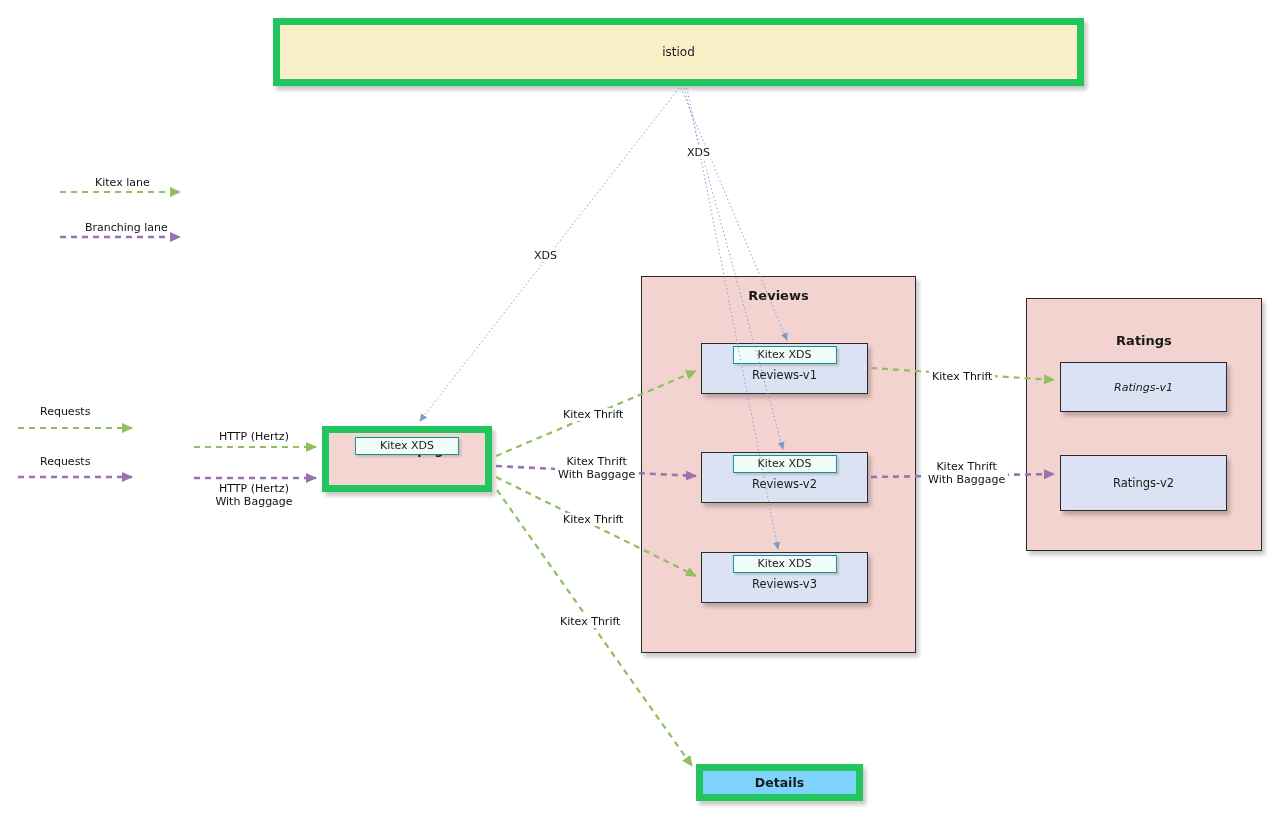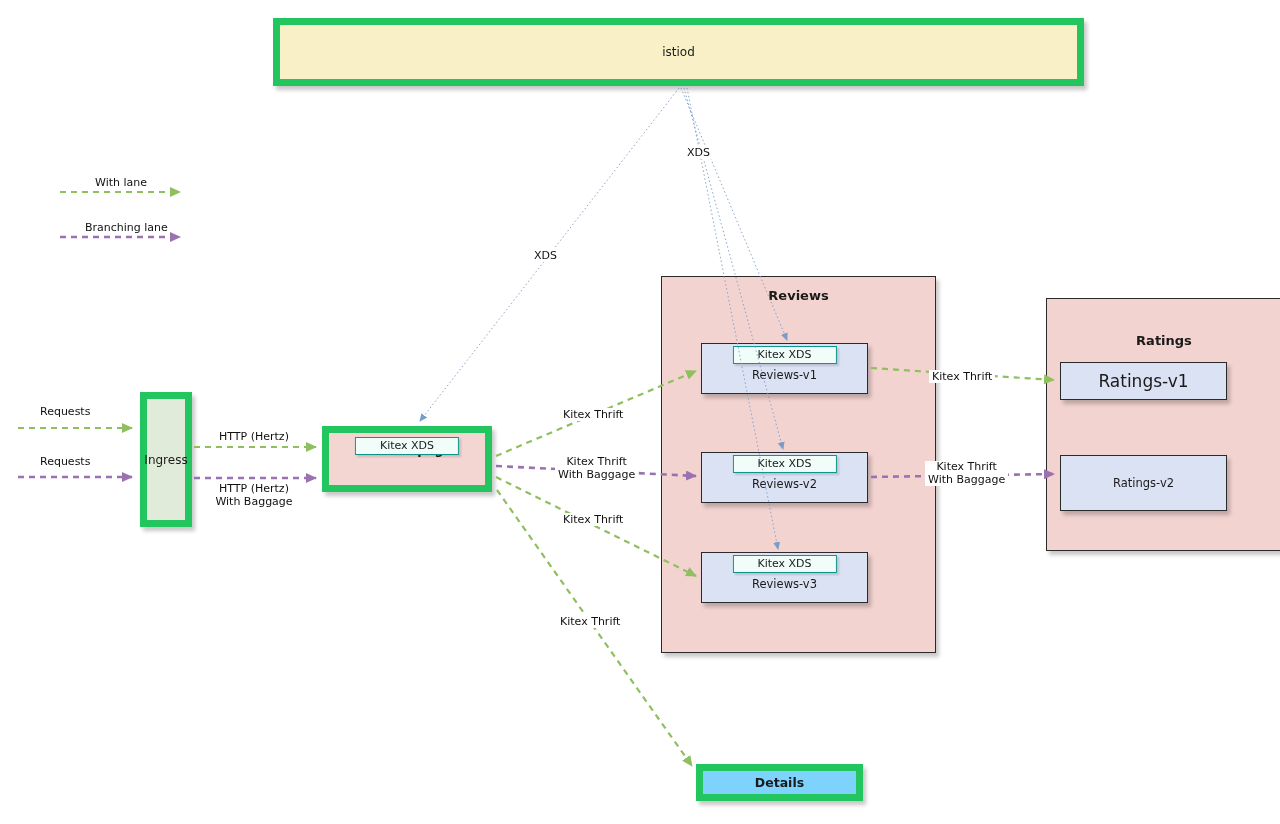--- a/index.html
+++ b/index.html
@@ -10,34 +10,34 @@
   .node { position:absolute; border:7px solid #22c55e; z-index:1; }
   .shadow { box-shadow:3px 4px 4px rgba(0,0,0,0.22); }
   .flexc { display:flex; align-items:center; justify-content:center; }
 
   .istiod { left:273px; top:18px; width:811px; height:68px; background:#faf0c8; font-size:12px; }
   .ingress { left:140px; top:392px; width:52px; height:135px; background:#e0ecd9; font-size:12px; }
 
   .productpage { left:322px; top:426px; width:170px; height:66px; background:#f3d5d2; }
   .pp-label { position:absolute; bottom:28px; left:0; right:0; text-align:center; font-weight:bold; font-size:12.5px; }
 
-  .group { position:absolute; border:1px solid #2a2a2a; background:#f2d3d0; z-index:1;margin-left:20px; }
+  .group { position:absolute; border:1px solid #2a2a2a; background:#f2d3d0; z-index:1; }
   .reviews-group { left:641px; top:276px; width:275px; height:377px; }
   .ratings-group { left:1026px; top:298px; width:236px; height:253px; }
   .group-title { position:absolute; left:0; right:0; text-align:center; font-weight:bold; font-size:13px; }
   .reviews-title { top:11px; }
   .ratings-title { top:34px; }
 
   .version { position:absolute; border:1px solid #2a2a2a; background:#dbe2f4; z-index:2; }
   .reviews-v1 { left:701px; top:343px; width:167px; height:51px; }
   .reviews-v2 { left:701px; top:452px; width:167px; height:51px; }
   .reviews-v3 { left:701px; top:552px; width:167px; height:51px; }
   .ver-label { position:absolute; bottom:11px; left:0; right:0; text-align:center; font-size:11.5px; }
 
-  .ratings-v1 { left:1060px; top:362px; width:167px; height:38px; font-size:17px; }
+  .ratings-v1 { left:1060px; top:362px; width:167px; height:50px; font-size:11px;font-style:italic; }
   .ratings-v2 { left:1060px; top:455px; width:167px; height:56px; font-size:11.5px; }
 
   .details { left:696px; top:764px; width:167px; height:37px; background:#7dd3fc; font-weight:bold; font-size:12.5px; }
 
   .badge { position:absolute; left:50%; transform:translateX(-50%); background:#f0fdf9; border:1px solid #0e9488;
            font-size:11px; line-height:16px; padding:0 24px; white-space:nowrap; z-index:3;
            box-shadow:2px 2px 2px rgba(0,0,0,0.15); }
   .badge-pp { top:4px; }
   .badge-ver { top:2px; }
 
@@ -50,23 +50,20 @@
 </style>
 </head>
 <body>
 
 <div class="canvas">
 
   <div class="node flexc shadow istiod">
     <span>istiod</span>
   </div>
 
-  <div class="node flexc shadow ingress">
-    <span>Ingress</span>
-  </div>
 
   <div class="node shadow productpage">
     <span class="badge badge-pp">Kitex XDS</span>
     <div class="pp-label">Productpage</div>
   </div>
 
   <div class="group shadow reviews-group">
     <div class="group-title reviews-title">Reviews</div>
   </div>
 
@@ -125,21 +122,21 @@
     <line x1="194" y1="478" x2="316" y2="478" stroke="#9b72b0" stroke-width="2.6" stroke-dasharray="6 5" marker-end="url(#mp)"></line>
     <line x1="496" y1="466" x2="696" y2="476" stroke="#9b72b0" stroke-width="2.6" stroke-dasharray="6 5" marker-end="url(#mp)"></line>
     <line x1="871" y1="477" x2="1054" y2="474" stroke="#9b72b0" stroke-width="2.6" stroke-dasharray="6 5" marker-end="url(#mp)"></line>
 
     <line x1="679" y1="88" x2="420" y2="421" stroke="#7a9cc6" stroke-width="0.9" stroke-dasharray="1.5 2.5" marker-end="url(#mb)"></line>
     <line x1="681" y1="88" x2="787" y2="340" stroke="#7a9cc6" stroke-width="0.9" stroke-dasharray="1.5 2.5" marker-end="url(#mb)"></line>
     <line x1="684" y1="88" x2="783" y2="449" stroke="#7a9cc6" stroke-width="0.9" stroke-dasharray="1.5 2.5" marker-end="url(#mb)"></line>
     <line x1="687" y1="88" x2="778" y2="549" stroke="#7a9cc6" stroke-width="0.9" stroke-dasharray="1.5 2.5" marker-end="url(#mb)"></line>
   </svg>
 
-  <div class="elabel" style="left:95px; top:176px;">With lane</div>
+  <div class="elabel" style="left:95px; top:176px;">Kitex lane</div>
   <div class="elabel" style="left:85px; top:221px;">Branching lane</div>
 
   <div class="elabel" style="left:40px; top:405px;">Requests</div>
   <div class="elabel" style="left:40px; top:455px;">Requests</div>
 
   <div class="elabel ctr" style="left:214px; top:430px; width:80px;">HTTP (Hertz)</div>
   <div class="elabel two-line" style="left:214px; top:483px; width:80px;">
     <span>HTTP (Hertz)</span>
     <span>With Baggage</span>
   </div>

